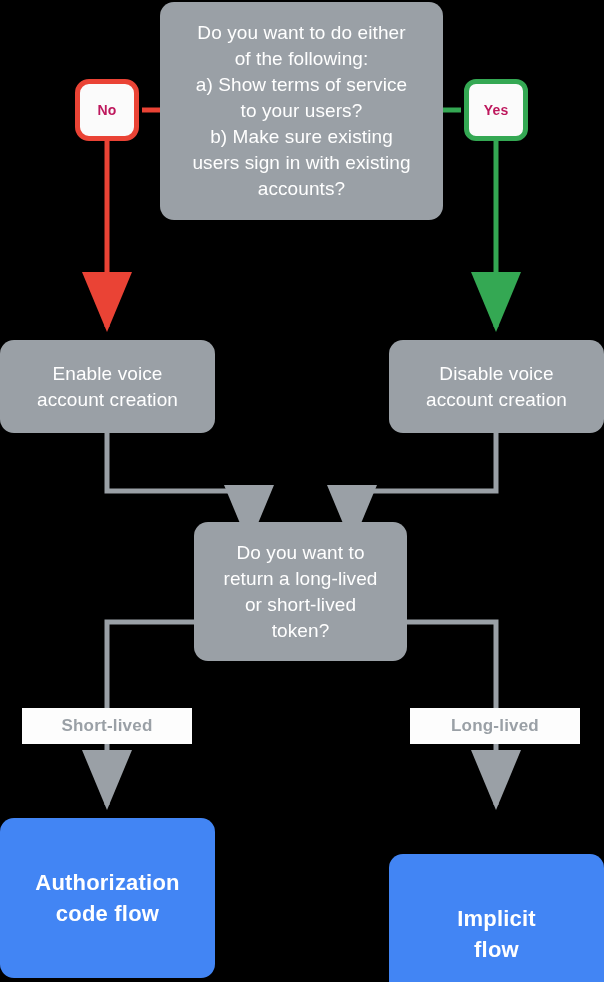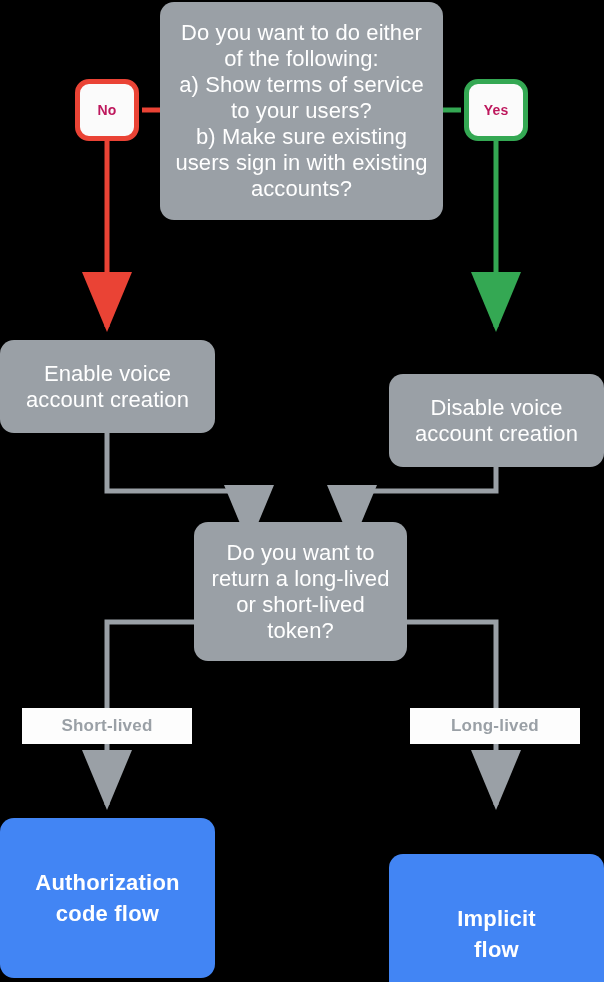--- a/index.html
+++ b/index.html
@@ -33,21 +33,21 @@
     display: block;
     white-space: pre-line;
   }
 
   
   .gray-box {
     background: #9aa0a6;
     color: #ffffff;
   }
   .gray-box .node-text {
-    font-size: 22px;
+    font-size: 19px;
     line-height: 26px;
     font-weight: 400;
     letter-spacing: 0.1px;
   }
 
   
   .blue-box {
     background: #4285f4;
     color: #ffffff;
   }
@@ -140,30 +140,30 @@
 to your users?
 b) Make sure existing
 users sign in with existing
 accounts?</span>
   </div>
 
   <div class="node answer-box answer-no" style="left:75px; top:79px; width:64px; height:62px;">
     <span class="node-text">No</span>
   </div>
 
-  <div class="node answer-box answer-yes" style="left:464px; top:79px; width:64px; height:62px;">
+  <div class="node answer-box answer-yes" style="left:464px; top:79px; width:64px; height:62px;border-radius:12px;">
     <span class="node-text">Yes</span>
   </div>
 
   <div class="node gray-box" style="left:0px; top:340px; width:215px; height:93px;">
     <span class="node-text">Enable voice
 account creation</span>
   </div>
 
-  <div class="node gray-box" style="left:389px; top:340px; width:215px; height:93px;margin-top:34px;">
+  <div class="node gray-box" style="left:389px; top:340px; width:215px; height:93px;">
     <span class="node-text">Disable voice
 account creation</span>
   </div>
 
   <div class="node gray-box" style="left:194px; top:522px; width:213px; height:139px; padding:4px 12px;">
     <span class="node-text">Do you want to
 return a long-lived
 or short-lived
 token?</span>
   </div>

